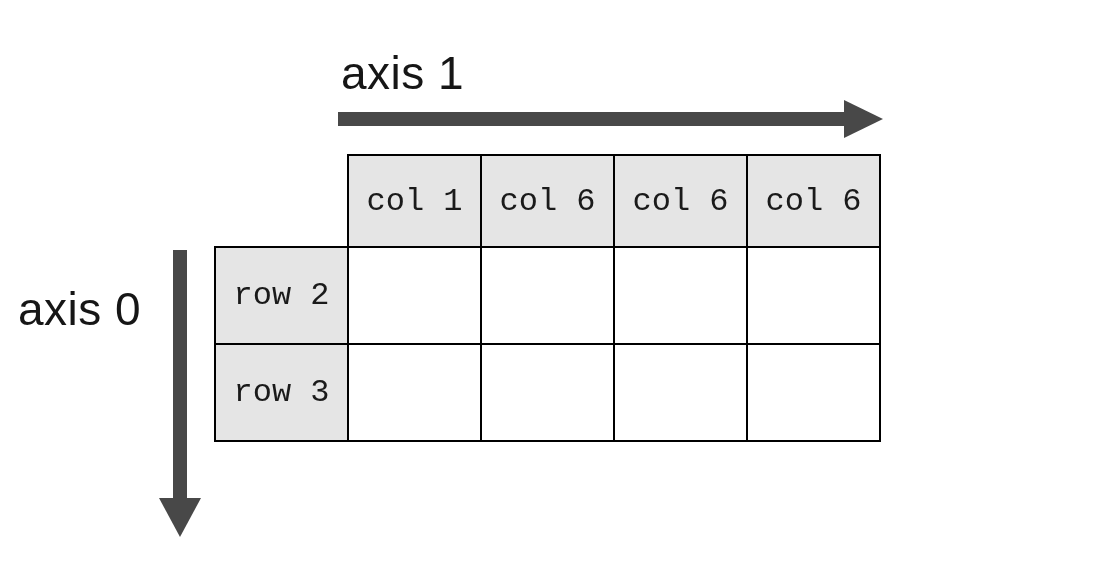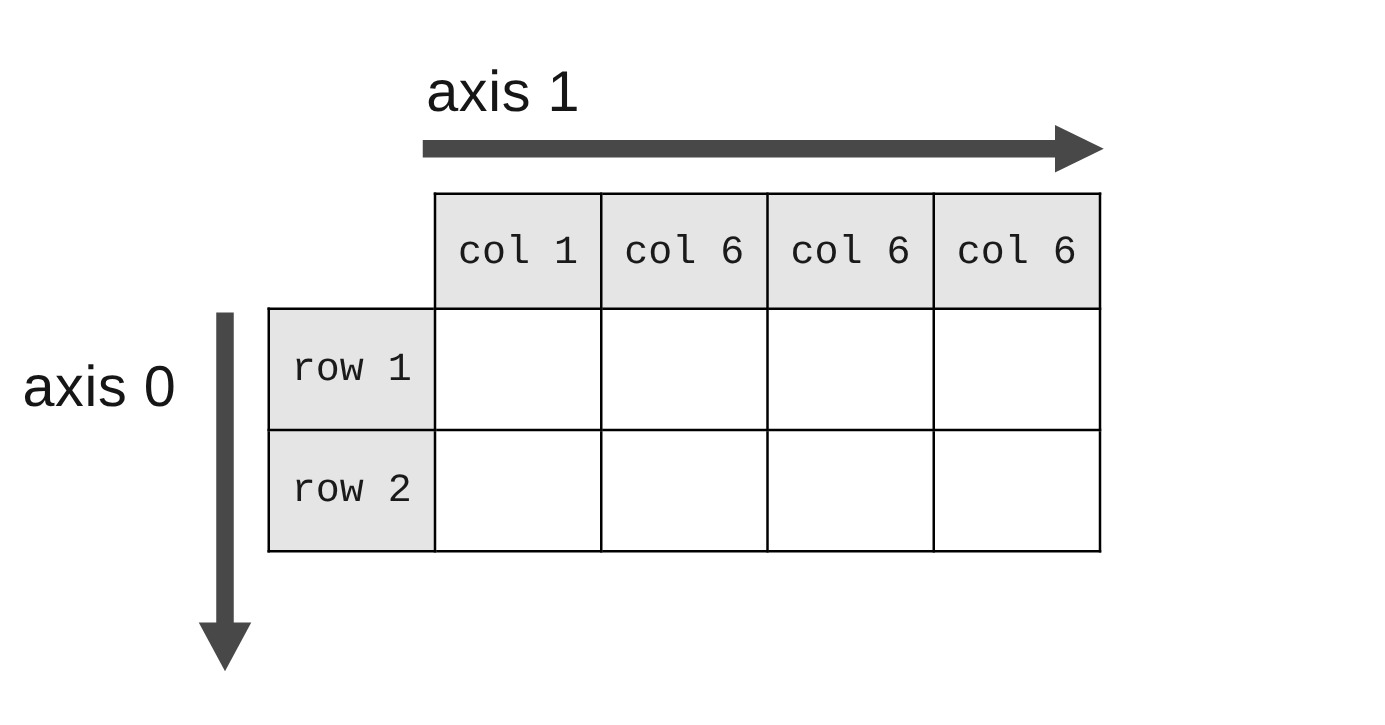--- a/index.html
+++ b/index.html
@@ -88,28 +88,28 @@
   <table class="axes-table">
     <tbody>
         <tr class="header-row">
       <td class="corner"></td>
       <th>col 1</th>
       <th>col 6</th>
       <th>col 6</th>
       <th>col 6</th>
     </tr>
     <tr class="data-row">
-      <th>row 1</th>
+      <th>row 2</th>
       <td class="cell"></td>
       <td class="cell"></td>
       <td class="cell"></td>
       <td class="cell"></td>
     </tr>
     <tr class="data-row">
-      <th>row 2</th>
+      <th>row 3</th>
       <td class="cell"></td>
       <td class="cell"></td>
       <td class="cell"></td>
       <td class="cell"></td>
     </tr>
   </tbody>
     </table>
 
 </div>
 

